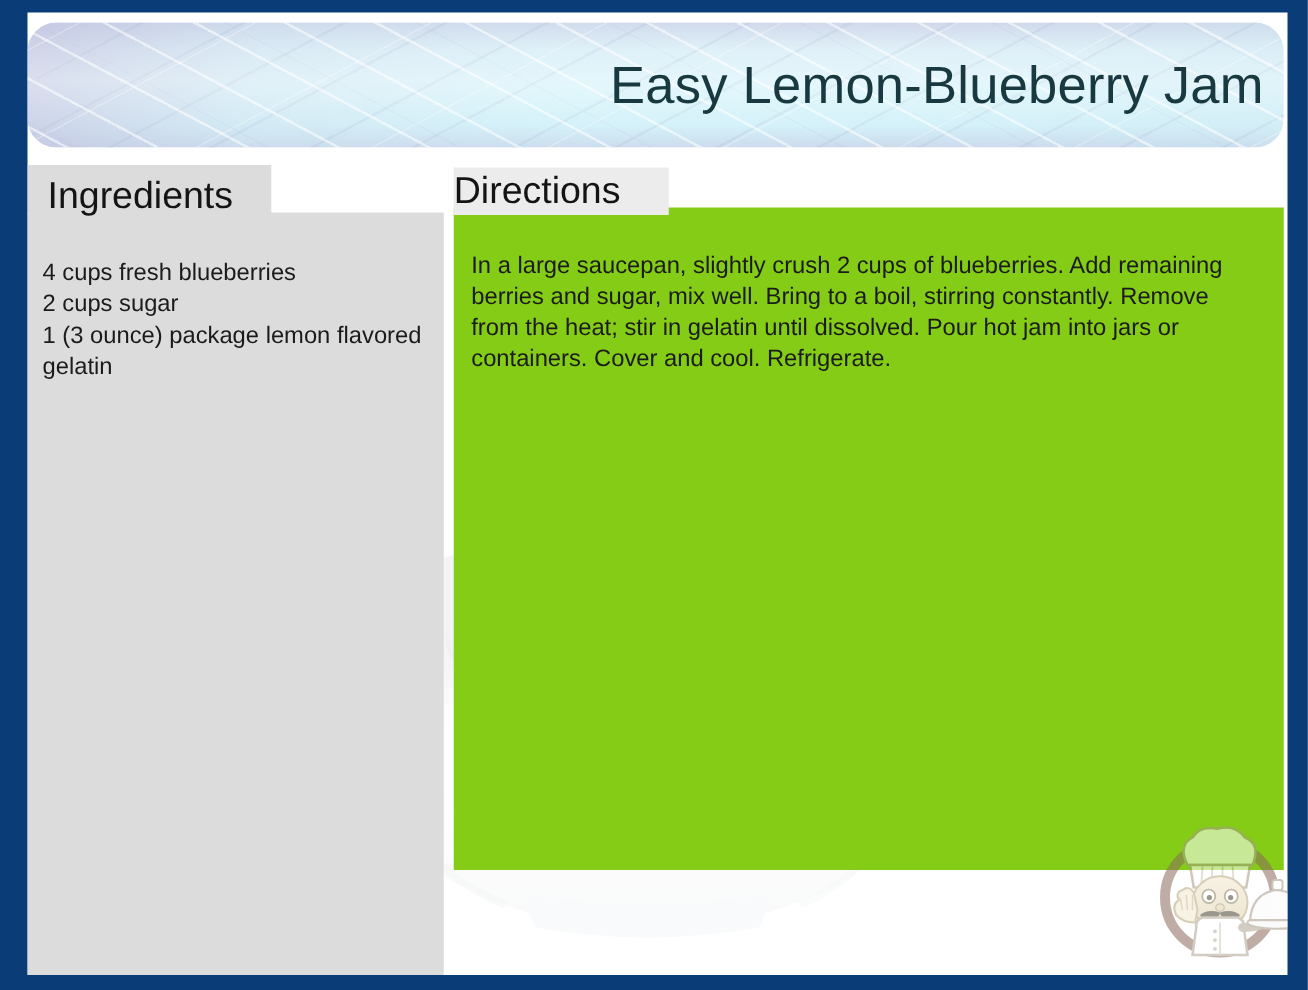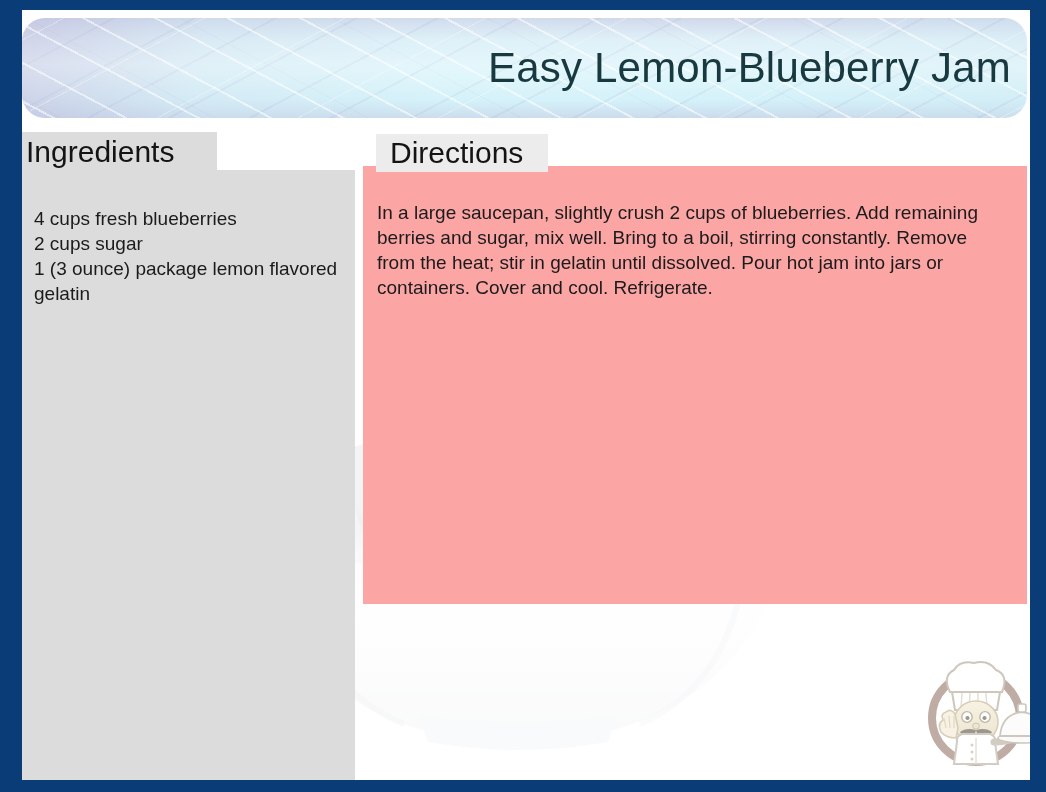--- a/index.html
+++ b/index.html
@@ -83,40 +83,40 @@
     position:absolute;
     padding-left:24px;
   }
   .panel-ing {
     left:0px; top:160px;
     width:333px; height:610px;
     background:#dcdcdc;
   }
   .panel-dir {
     left:341px; top:156px;
-    width:664px; height:438px;
-    background:#fca5a5;
+    width:664px; height:530px;
+    background:#84cc16;
   }
 
   
   .tab {
     position:absolute;
     display:flex; align-items:center;
   }
   .tab-ing {
     left:0px; top:122px;
     width:195px; height:40px;
     background:#dcdcdc;
-    padding-left:4px;
+    padding-left:16px;
+    align-items:flex-end;
   }
   .tab-dir {
-    left:354px; top:124px;
+    left:341px; top:124px;
     width:172px; height:38px;
     background:#ececec;
-    padding-left:14px;
   }
   .tab-label {
     font-size:30px;
     font-weight:400;
     color:#141414;
     line-height:1;
   }
 
   .panel-body {
     position:absolute;

